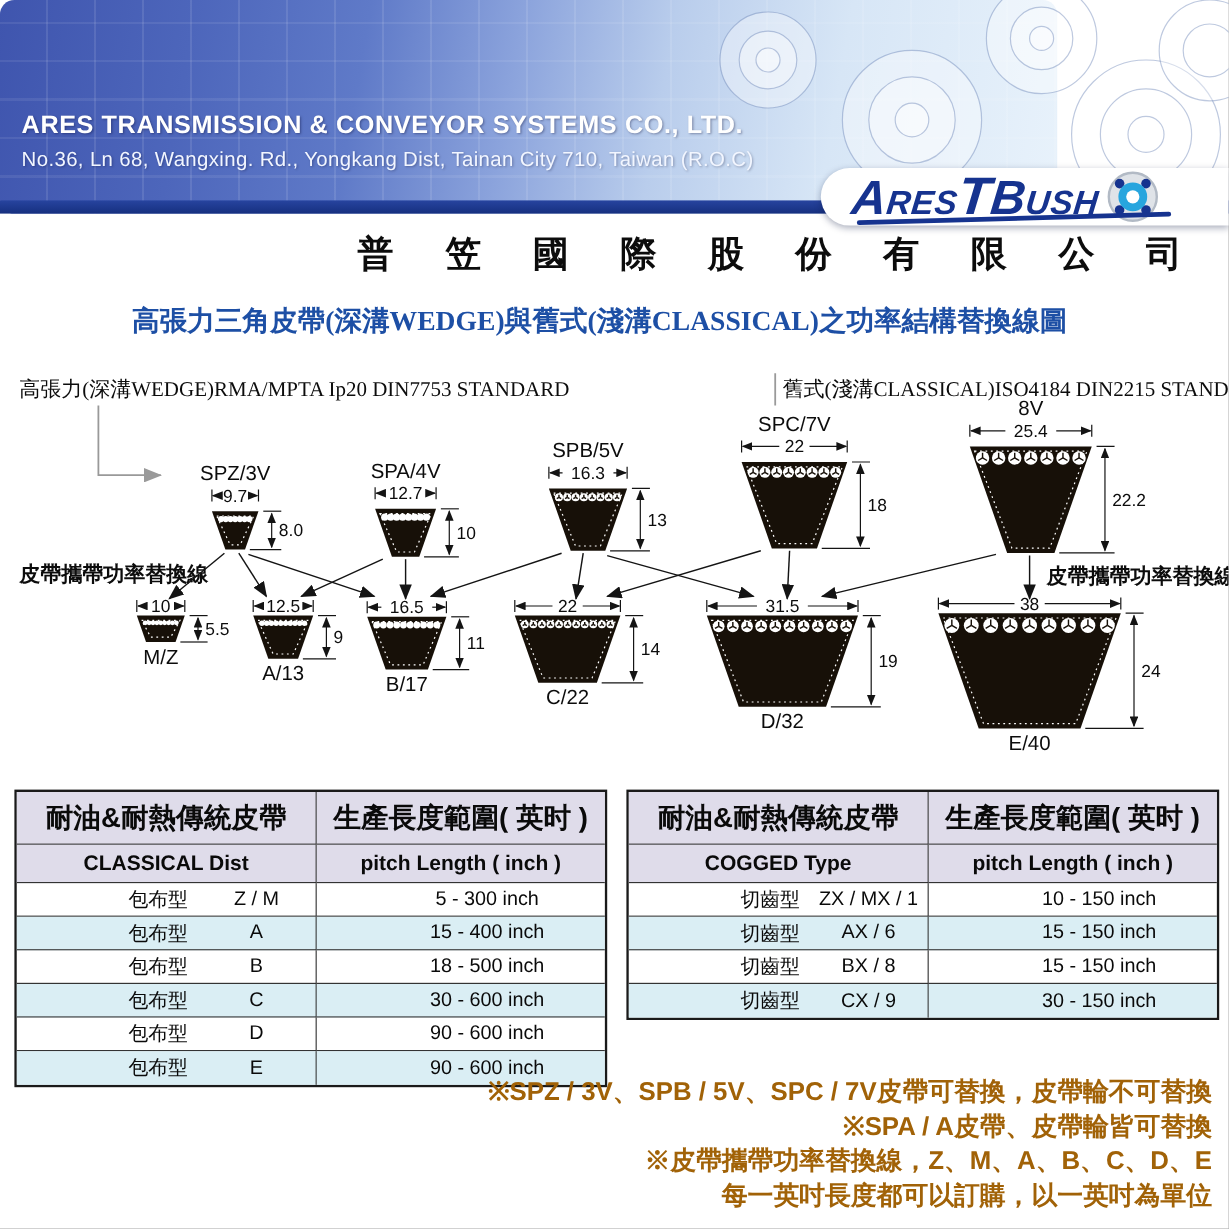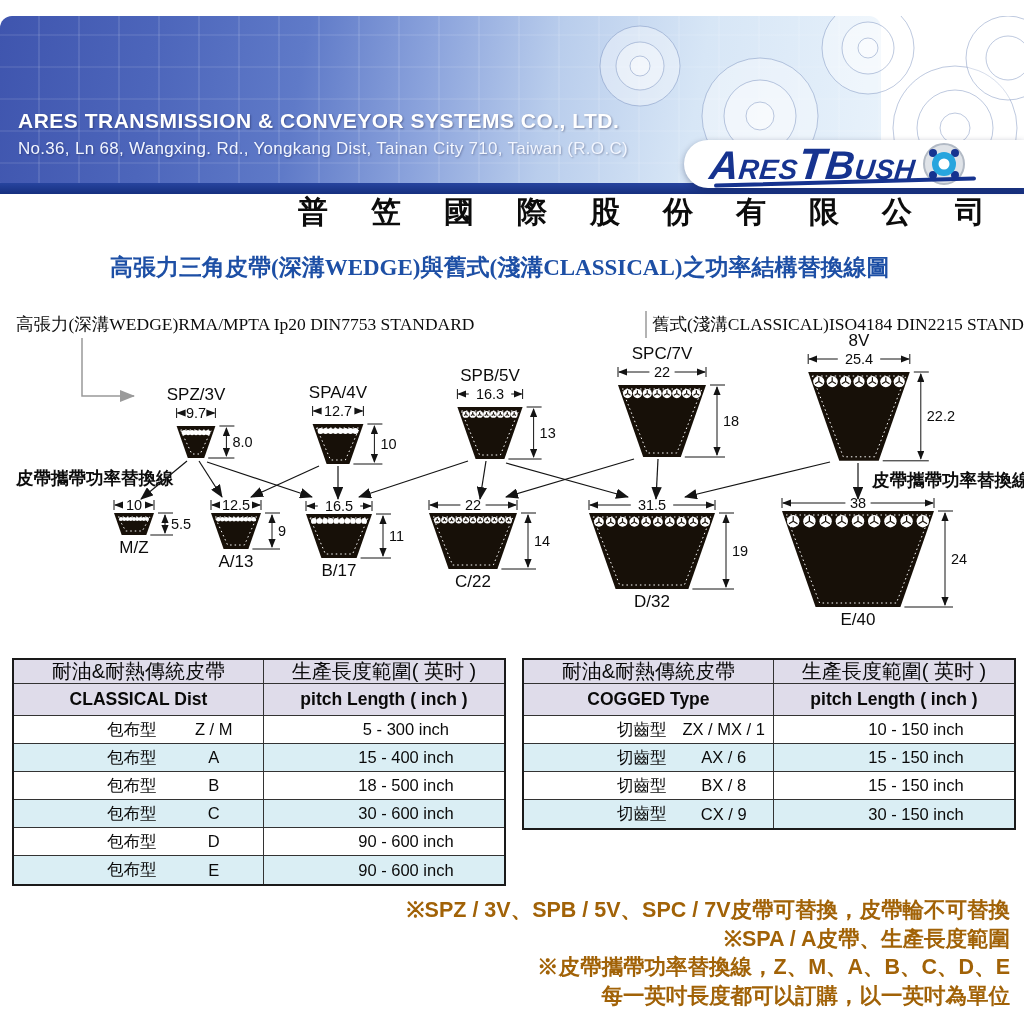--- a/index.html
+++ b/index.html
@@ -1,19 +1,19 @@
 <!DOCTYPE html>
 <html><head>
 <meta charset="utf-8">
 <style>
   html,body{margin:0;padding:0;background:#888;}
   .page{position:relative;width:1024px;height:1024px;background:#ffffff;overflow:hidden;
         font-family:"Liberation Sans", sans-serif;}
   
-  .hdr{position:absolute;left:0;top:16px;width:881px;height:178px;
+  .hdr{position:absolute;left:0;top:0;width:881px;height:178px;
        background:linear-gradient(100deg,#3f55ae 0%,#4d66bb 18%,#5f7ac8 34%,#8ba3dc 48%,#b9cdec 62%,#d7e6f6 78%,#e8f2fb 100%);border-radius:12px;}
   .hdr .grid{position:absolute;inset:0;
        background:repeating-linear-gradient(90deg,transparent 0 38px,rgba(255,255,255,.10) 38px 40px),
                   repeating-linear-gradient(0deg,transparent 0 30px,rgba(255,255,255,.08) 30px 32px);}
   .company{position:absolute;left:18px;top:93px;color:#fff;font-weight:bold;font-size:21px;
            letter-spacing:.5px;text-shadow:1px 1px 2px rgba(0,0,40,.35);white-space:nowrap;}
   .address{position:absolute;left:18px;top:123px;color:#f2f6ff;font-size:17px;letter-spacing:.3px;
            text-shadow:1px 1px 2px rgba(0,0,40,.3);white-space:nowrap;}
   .navybar{position:absolute;left:0;top:167px;width:1024px;height:11px;
            background:linear-gradient(180deg,#27449f,#16307f);}
@@ -39,21 +39,21 @@
   #belt-diagram{position:absolute;left:0;top:305px;z-index:1;}
   .sv-sans{font-family:"Liberation Sans", sans-serif;}
   .sv-serif{font-family:"Liberation Serif", serif;}
   
   .tbl{position:absolute;border:2px solid #1a1a1a;z-index:1;background:transparent;}
   .tbl .row{display:grid;grid-template-columns:51% 49%;}
   .tbl .cell{border-right:1px solid #333;border-bottom:1px solid #333;display:flex;
              align-items:center;justify-content:center;box-sizing:border-box;color:#0a0a0a;}
   .tbl .row .cell:last-child{border-right:none;}
   .tbl .row:last-child .cell{border-bottom:none;}
-  .tbl .h1 .cell{background:rgba(221,218,233,.95);font-weight:normal;font-size:20px;height:24px;}
+  .tbl .h1 .cell{background:rgba(221,218,233,.95);font-weight:bold;font-size:23px;height:44px;}
   .tbl .h2 .cell{background:rgba(221,218,233,.95);font-weight:bold;font-size:17.5px;height:32px;}
   .tbl .dr .cell{font-size:16.5px;height:28px;padding-left:44px;}
   .tbl .dr.alt .cell{background:rgba(213,236,243,.88);}
   .tbl .dr.plain .cell{background:rgba(255,255,255,.45);}
   .tbl .catcell{display:grid;grid-template-columns:52% 48%;width:100%;height:100%;align-items:center;}
   .tbl .catcell .cat{justify-self:end;padding-right:8px;}
   .tbl .catcell .typ{justify-self:center;font-weight:500;}
   
   .notes{position:absolute;right:14px;top:896px;text-align:right;z-index:1;color:#a16207;
          font-size:21.5px;font-weight:600;line-height:28.5px;white-space:nowrap;}
@@ -654,18 +654,18 @@
             <span class="cat">切齒型</span>
             <span class="typ">CX / 9</span>
           </span>
         </div>
         <div class="cell">30 - 150 inch</div>
       </div>
     </div>
 
   <div class="notes" id="notes">
       <div>※SPZ / 3V、SPB / 5V、SPC / 7V皮帶可替換，皮帶輪不可替換</div>
-      <div>※SPA / A皮帶、生產長度範圍</div>
+      <div>※SPA / A皮帶、皮帶輪皆可替換</div>
       <div>※皮帶攜帶功率替換線，Z、M、A、B、C、D、E</div>
       <div>每一英吋長度都可以訂購，以一英吋為單位</div>
     </div>
 
 </div>
 
 </body></html>

